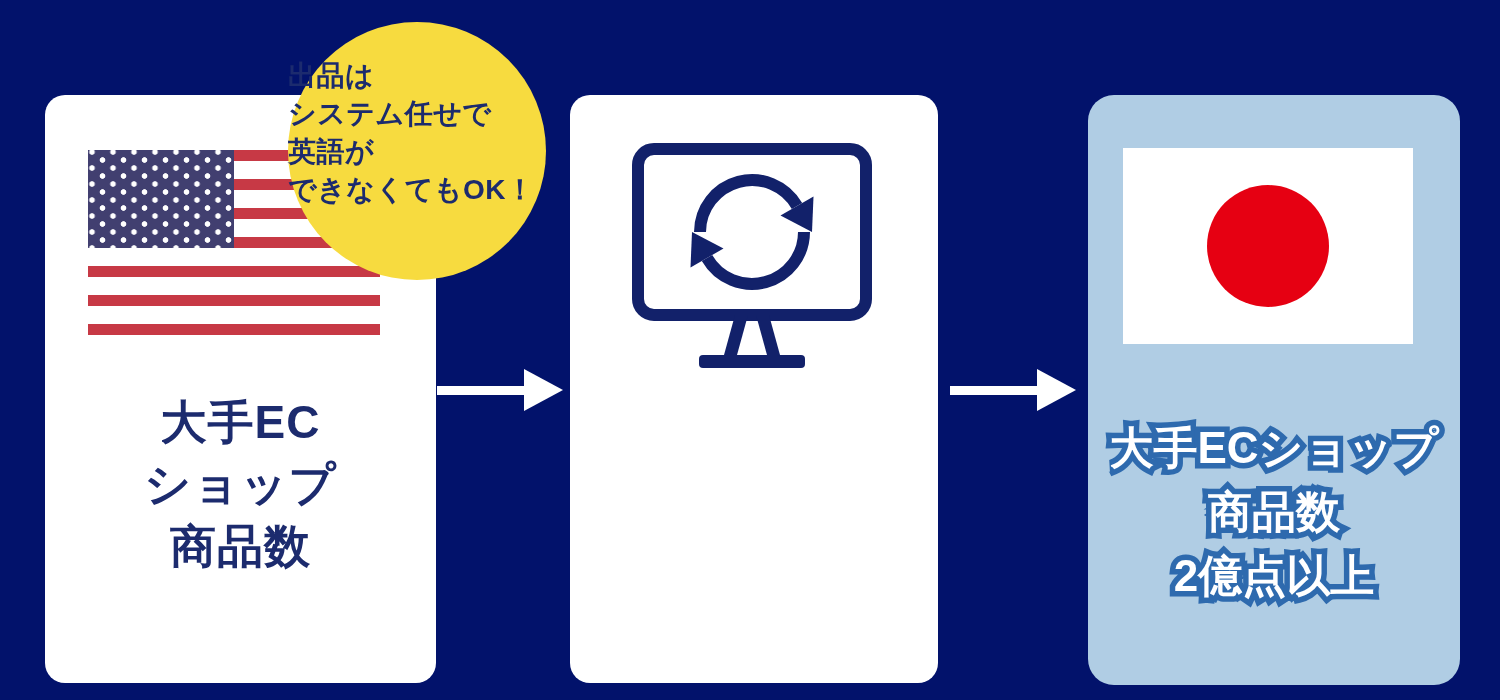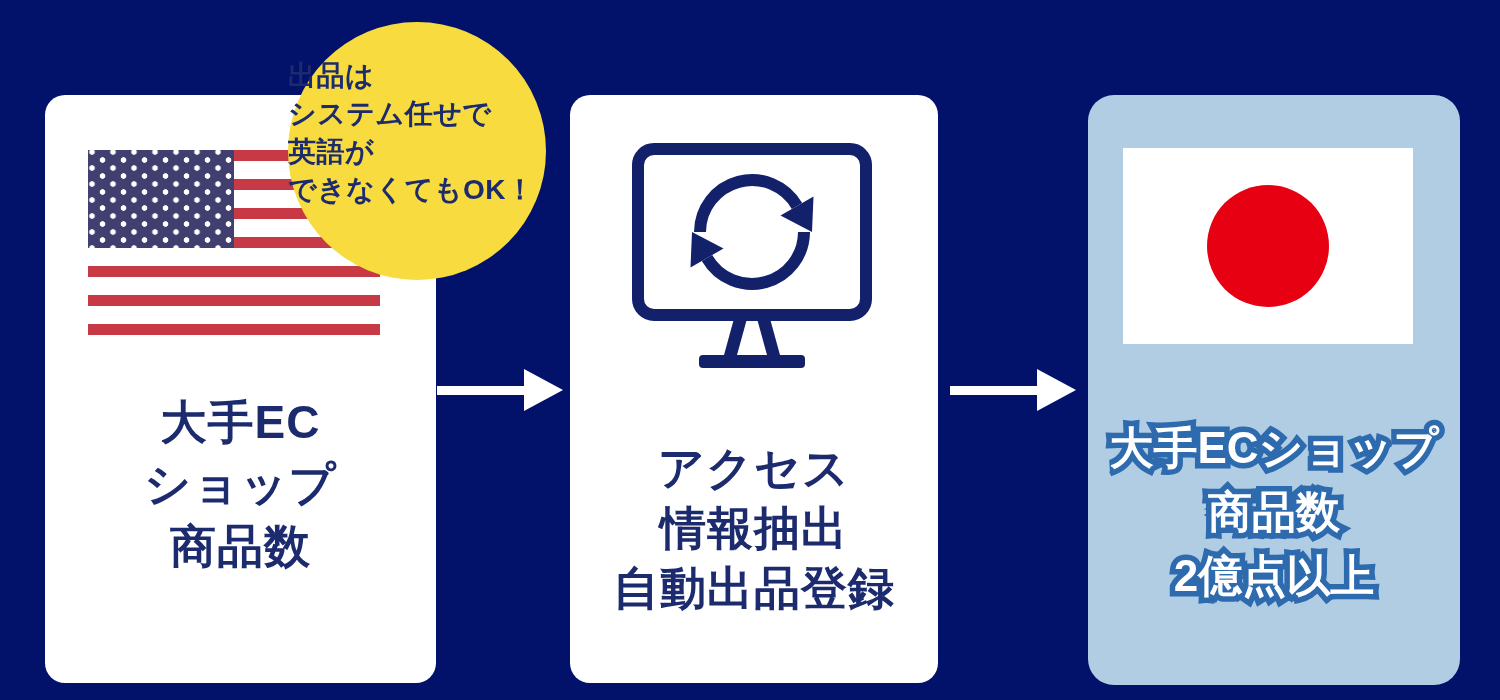--- a/index.html
+++ b/index.html
@@ -104,25 +104,20 @@
     <svg class="monitor-icon" width="240" height="232" viewBox="0 0 240 232">
       <rect x="6" y="6" width="228" height="166" rx="16" fill="none" stroke="#12216A" stroke-width="12"></rect>
       <polygon points="103,172 116,172 105,212 92,212" fill="#12216A"></polygon>
       <polygon points="124,172 137,172 148,212 135,212" fill="#12216A"></polygon>
       <rect x="67" y="212" width="106" height="13" rx="4" fill="#12216A"></rect>
       <path d="M 68 89 A 52 52 0 0 1 165 63" fill="none" stroke="#12216A" stroke-width="12"></path>
       <polygon points="180,89 148.5,72.5 181.5,53.5" fill="#12216A"></polygon>
       <path d="M 172 89 A 52 52 0 0 1 75 115" fill="none" stroke="#12216A" stroke-width="12"></path>
       <polygon points="60,89 91.5,105.5 58.5,124.5" fill="#12216A"></polygon>
     </svg>
-    <div class="card-text">
-      <div>アクセス</div>
-      <div>情報抽出</div>
-      <div>自動出品登録</div>
-    </div>
   </section>
 
   <svg class="arrow arrow-2" width="126" height="56" viewBox="0 0 126 56">
     <rect x="0" y="24" width="92" height="9" fill="#FFFFFF"></rect>
     <polygon points="87,7 87,49 126,28" fill="#FFFFFF"></polygon>
   </svg>
 
   <section class="card card-jp">
     <div class="jp-flag">
       <div class="jp-sun"></div>

